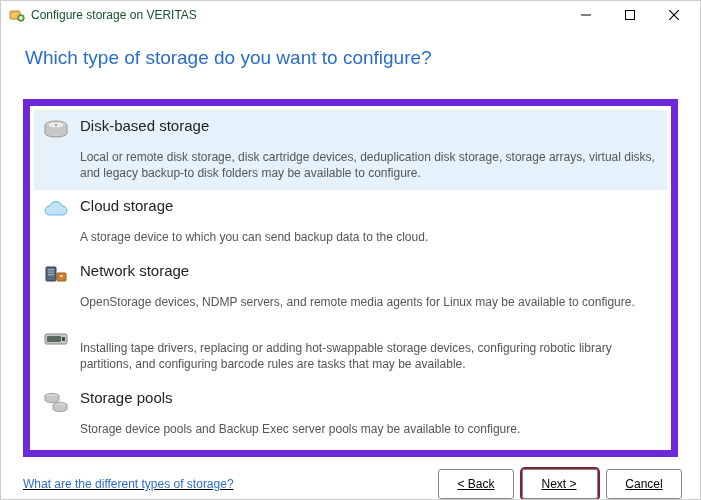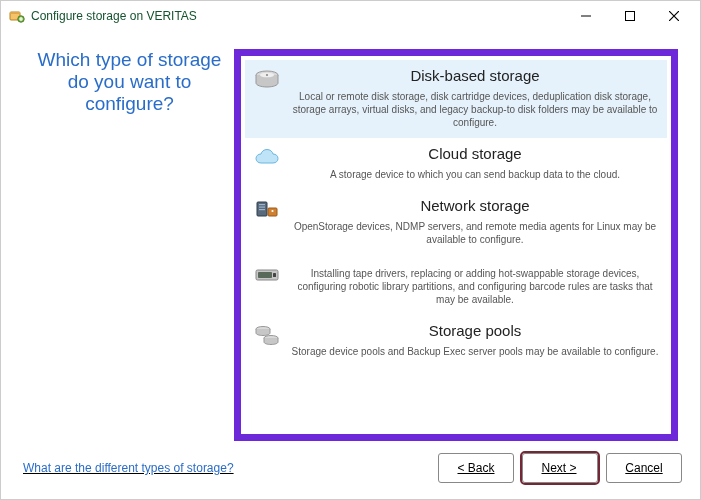--- a/index.html
+++ b/index.html
@@ -36,21 +36,21 @@
     width: 44px; height: 28px;
     display: flex; align-items: center; justify-content: center;
     color: #000;
     cursor: default;
   }
   .winbtn svg { display: block; }
   .content {
     flex: 1;
     padding: 18px 22px 0 22px;
     display: flex;
-    text-align: center;
+    flex-direction: column;
   }
   .heading {
     font-size: 19px;
     color: #2a6dc9;
     margin: 0 0 30px 2px;
     font-weight: 400;
   }
   .options {
     border: 7px solid #6d28d9;
     padding: 4px;
@@ -74,24 +74,24 @@
   .opt-text {
     flex: 1;
     padding-left: 10px;
   }
   .opt-title {
     font-size: 15px;
     color: #222;
     line-height: 1.2;
   }
   .opt-desc {
-    font-size: 10px;
+    font-size: 12px;
     color: #555;
     line-height: 1.3;
-    margin-top: 5px;
+    margin-top: 15px;
   }
   .footer {
     display: flex;
     align-items: center;
     padding: 12px 18px 16px 22px;
     text-decoration: underline;
   }
   .help-link {
     color: #2a6dc9;
     font-size: 12px;

